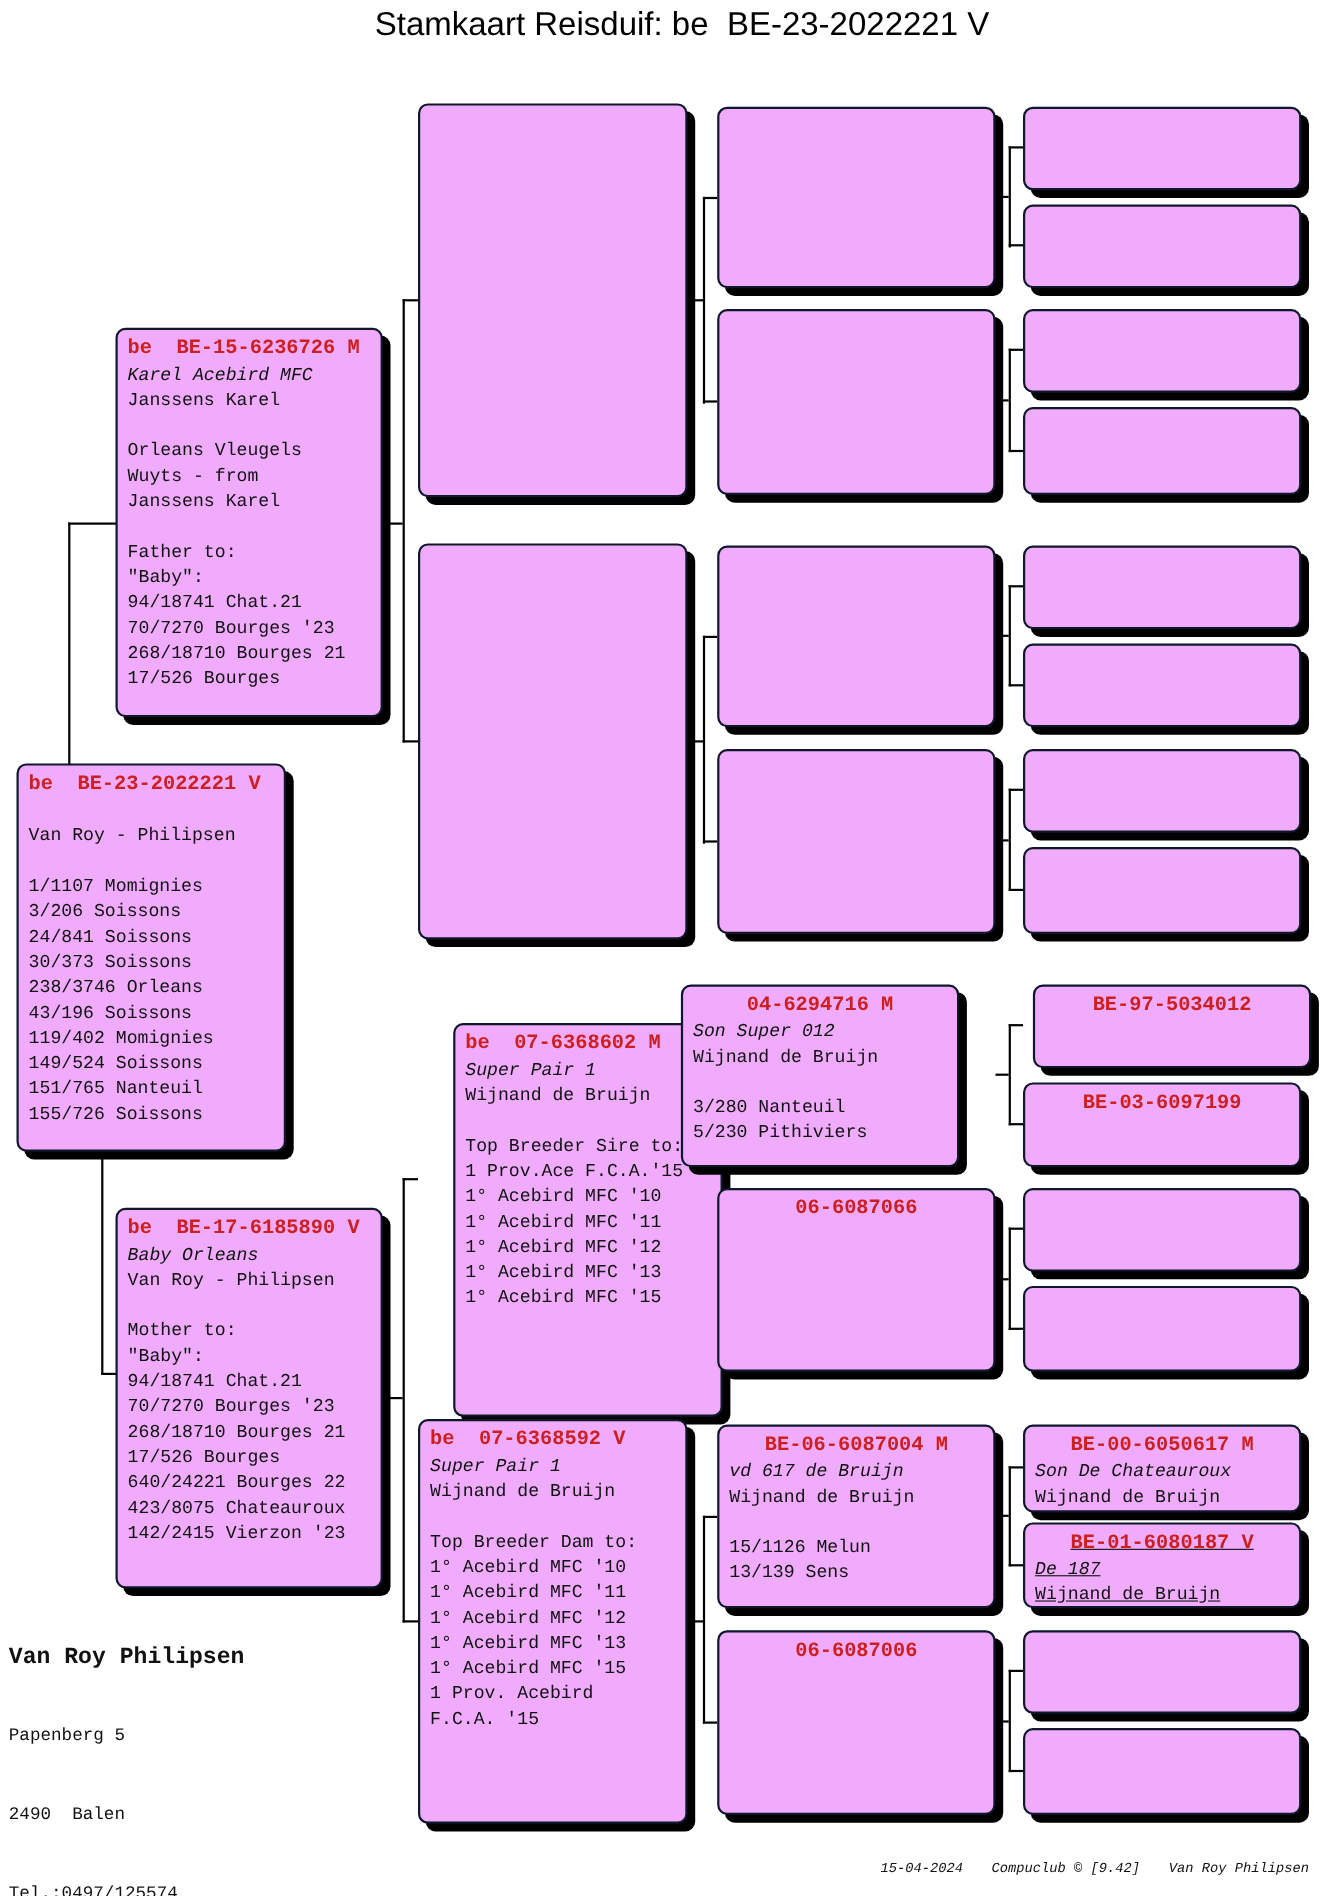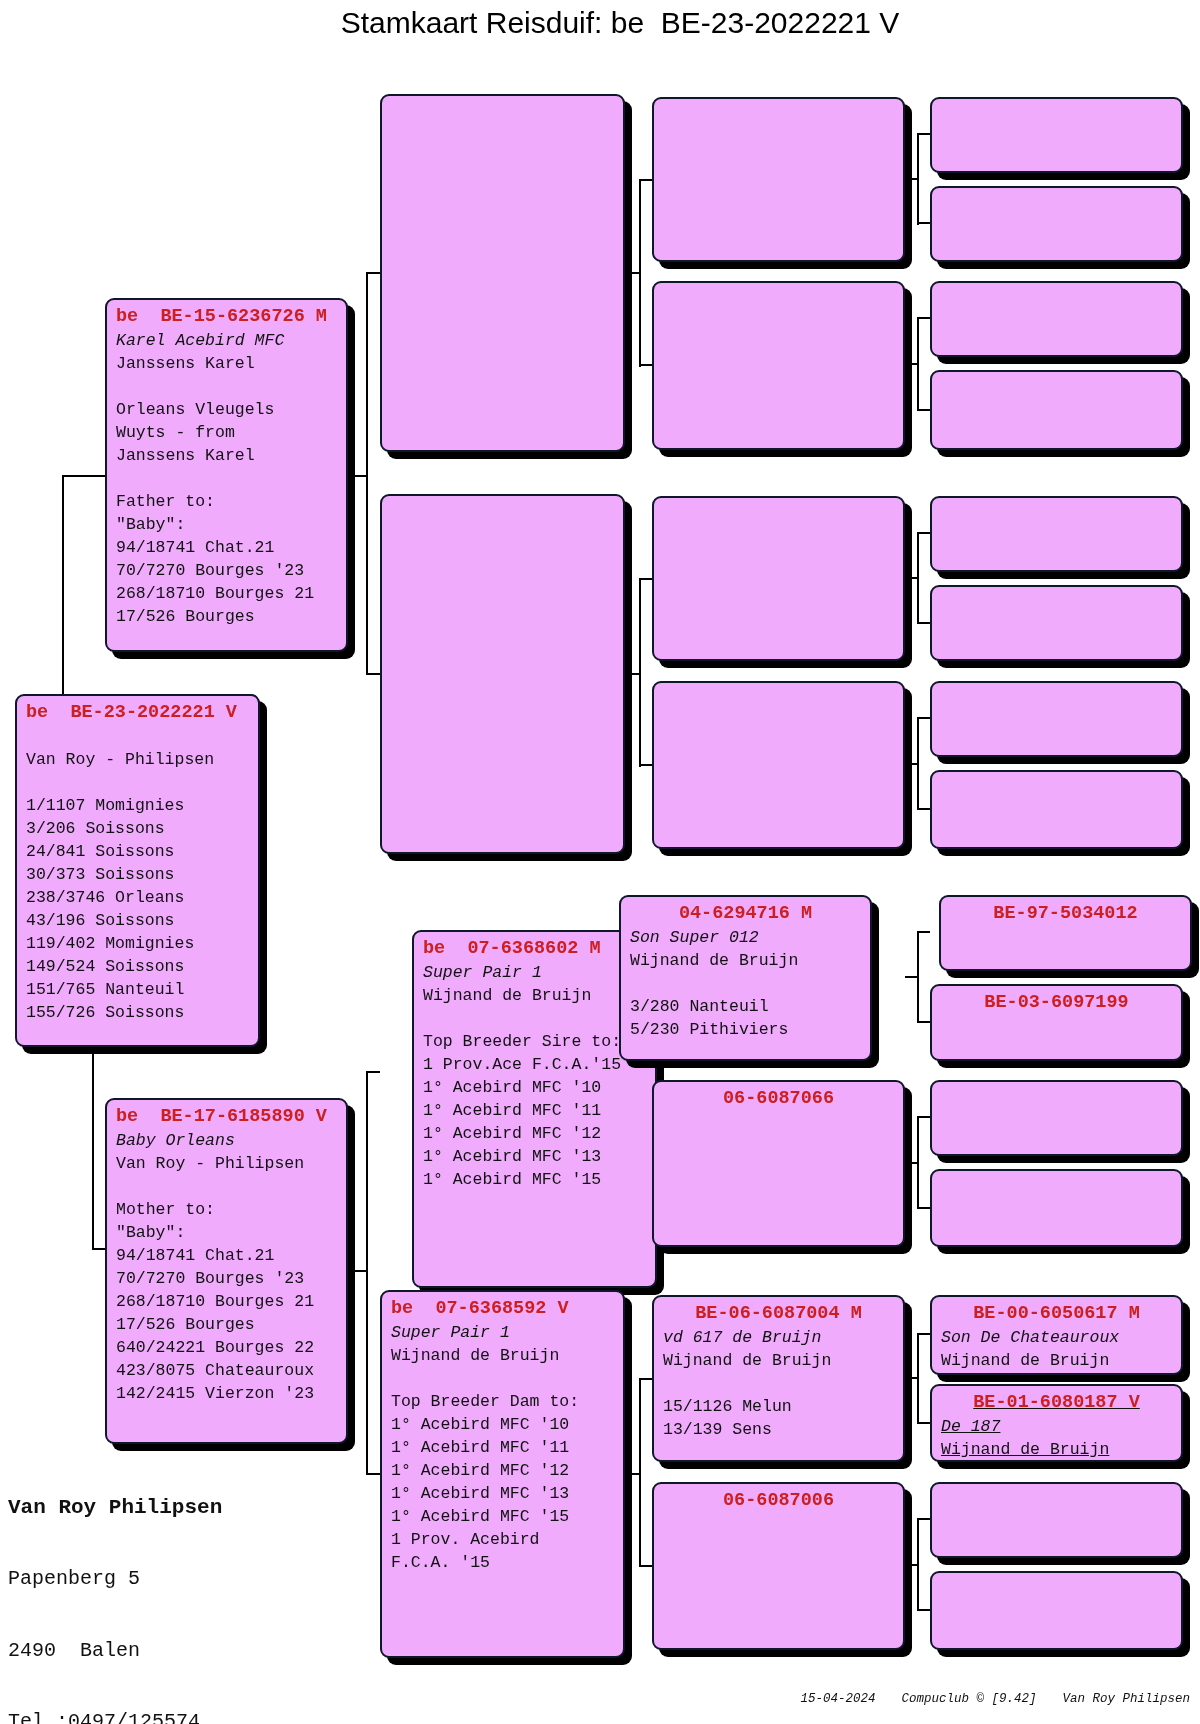--- a/index.html
+++ b/index.html
@@ -11,21 +11,21 @@
   .pbox{position:absolute;background:#f0abfc;border:2px solid #0f172a;border-radius:9px;
         box-shadow:7px 7px 0 #000;box-sizing:border-box;padding:5px 9px;
         font-size:16.5px;line-height:23px;overflow:hidden;}
   .ring{color:#cc1f1f;font-weight:bold;font-size:18.5px;line-height:24px;white-space:pre;}
   .ring.center{text-align:center;}
   .bname{font-style:italic;white-space:pre;min-height:23px;}
   .bline{white-space:pre;min-height:23px;}
   .conn{position:absolute;background:#000;}
   .breeder{position:absolute;left:8px;top:1496px;}
   .breeder .bigname{font-weight:bold;font-size:21px;margin-bottom:9px;white-space:pre;}
-  .breeder .addr{font-size:20px;line-height:23.5px;white-space:pre;margin-top:48px;}
+  .breeder .addr{font-size:16px;line-height:23.5px;white-space:pre;margin-top:48px;}
   .footer{position:absolute;right:10px;top:1692px;font-style:italic;font-size:12.5px;
           display:flex;gap:26px;white-space:pre;}
 </style>
 </head>
 <body>
 
 <div class="page">
   <div class="title">Stamkaart Reisduif: be  BE-23-2022221 V</div>
   <div id="tree">
       <div class="conn" style="left: 62px; top: 475px; width: 45px; height: 2px;"></div>

